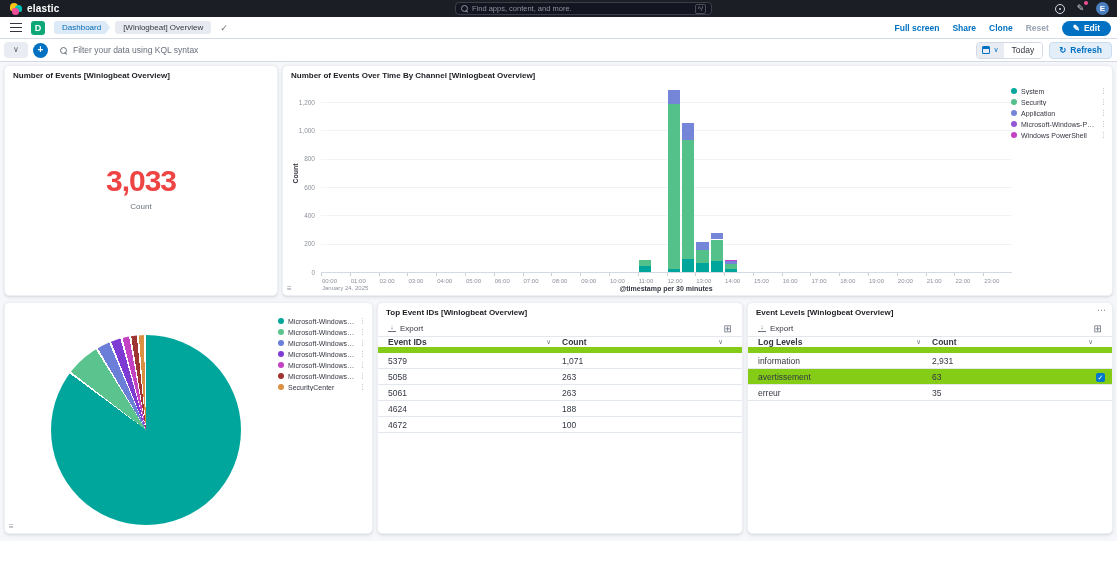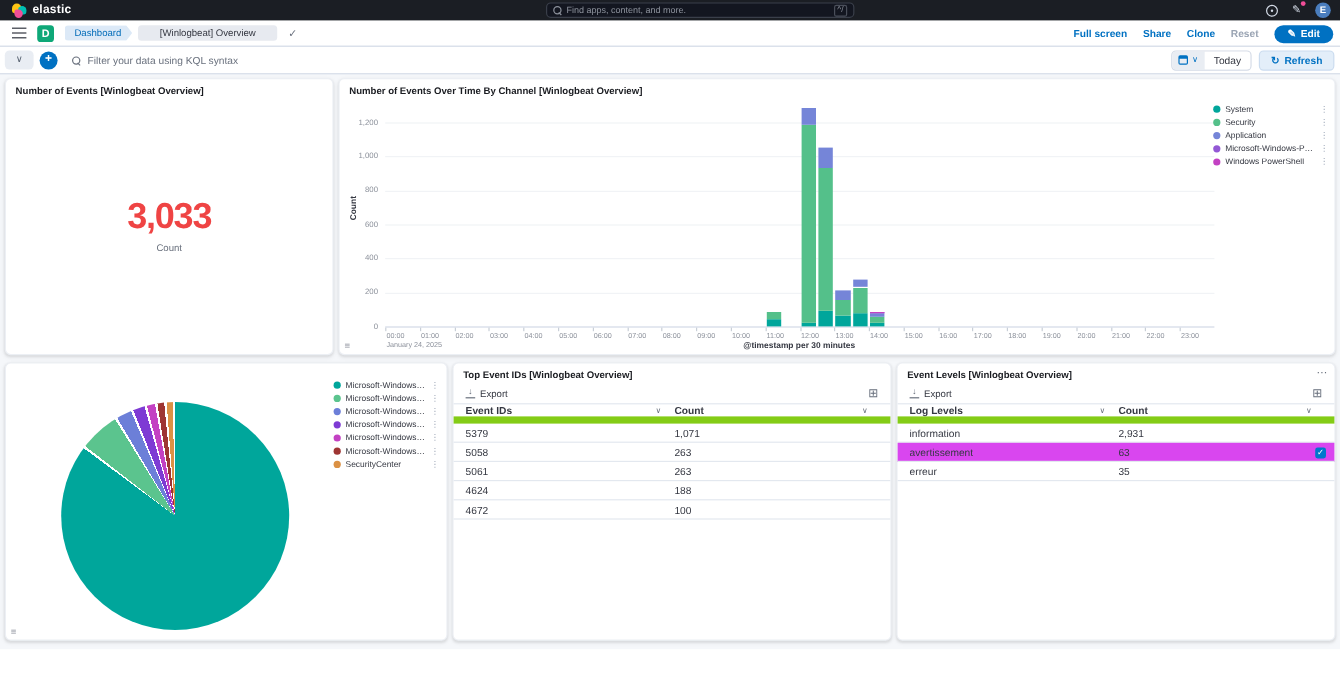--- a/index.html
+++ b/index.html
@@ -28,21 +28,21 @@
   .badge-dot { position:absolute; right:-2px; top:-2px; width:4px; height:4px; background:#F04E98; border-radius:50%; }
   .avatar { width:13px; height:13px; border-radius:50%; background:#4a7dbd; color:#fff; font-size:8px; font-weight:700; line-height:13px; text-align:center; }
 
   
   .navrow { position:absolute; left:0; top:17px; width:100%; height:22px; background:#fff; border-bottom:1px solid #D3DAE6; display:flex; align-items:center; z-index:25; }
   .hamb { width:12px; height:9px; margin-left:10px; border-top:1.6px solid #343741; border-bottom:1.6px solid #343741; position:relative; cursor:pointer; }
   .hamb::after { content:""; position:absolute; left:0; top:2.6px; width:100%; height:1.6px; background:#343741; }
   .appbadge { width:14px; height:14px; margin-left:9px; border-radius:3px; background:#0EA878; color:#fff; font-size:9px; font-weight:700; line-height:14px; text-align:center; }
   .crumbs { display:flex; align-items:center; margin-left:9px; gap:5px; }
   .crumb1 { background:#DCE9F7; color:#006BB8; font-size:8px; padding:2px 9px 2px 8px; border-radius:3px; clip-path:polygon(0 0,calc(100% - 5px) 0,100% 50%,calc(100% - 5px) 100%,0 100%); cursor:pointer; }
-  .crumb2 { background:#E7EAF0; color:#343741; font-size:8px; padding:2px 18px; border-radius:3px; cursor:pointer; }
+  .crumb2 { background:#E7EAF0; color:#343741; font-size:8px; padding:2px 8px; border-radius:3px; cursor:pointer; }
   .savedcheck { color:#69707D; font-size:9px; margin-left:4px; cursor:pointer; }
   .nav-actions { position:absolute; right:6px; top:0; height:22px; display:flex; align-items:center; gap:13px; }
   .navlink { color:#0071C2; font-size:8.5px; font-weight:600; cursor:pointer; }
   .navlink.disabled { color:#9aa4b3; cursor:default; }
   .editbtn { background:#0071C2; color:#fff; font-size:8.5px; font-weight:600; border-radius:11px; height:15px; padding:0 11px; display:flex; align-items:center; gap:4px; cursor:pointer; }
 
   
   .filterrow { position:absolute; left:0; top:39px; width:100%; height:23px; background:#fff; border-bottom:1px solid #D3DAE6; display:flex; align-items:center; z-index:20; }
   .fbtn { width:24px; height:16px; margin-left:4px; background:#E9EDF3; border-radius:4px; color:#5a6472; font-size:8px; text-align:center; line-height:16px; cursor:pointer; }
   .addfilter { width:15px; height:15px; margin-left:5px; background:#0071C2; border-radius:50%; color:#fff; font-size:10px; font-weight:700; line-height:14px; text-align:center; cursor:pointer; }
@@ -410,21 +410,21 @@
         <span class="thc c2">
             <span>Count</span>
             <span class="chev">∨</span>
           </span>
       </div>
       <div id="tbody-levels">
           <div class="trow">
             <div class="tcell c1">information</div>
             <div class="tcell c2">2,931</div>
           </div>
-          <div class="trow hl" style="background: #d946ef;">
+          <div class="trow hl" style="background: #84cc16;">
             <div class="tcell c1">avertissement</div>
             <div class="tcell c2">63</div>
             <span class="rowcheck">✓</span>
           </div>
           <div class="trow">
             <div class="tcell c1">erreur</div>
             <div class="tcell c2">35</div>
           </div>
         </div>
     </div>

